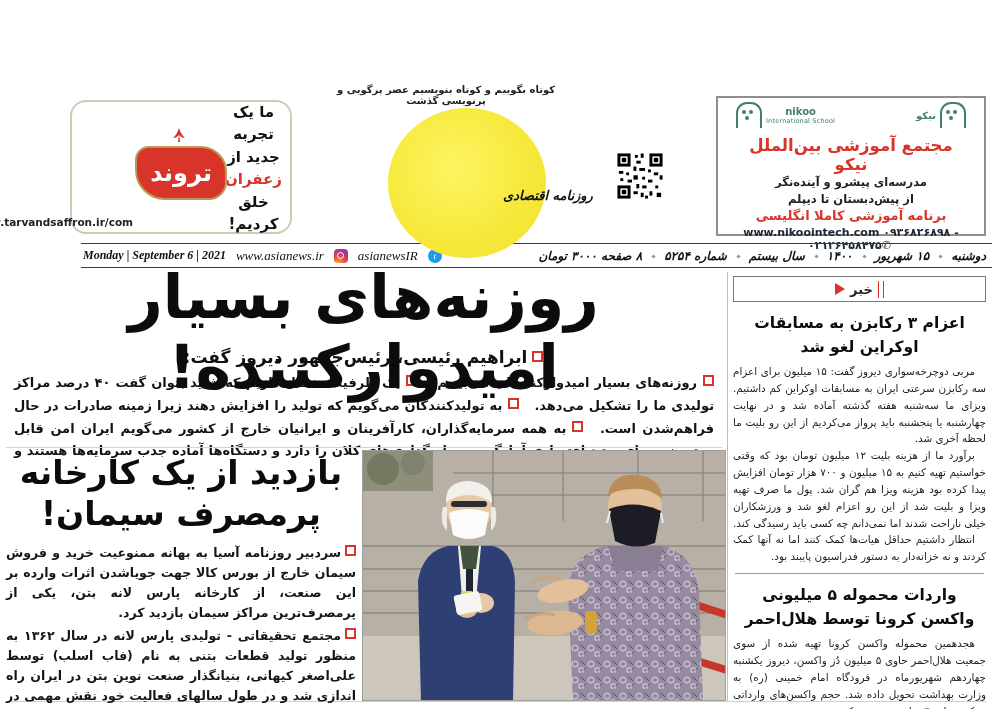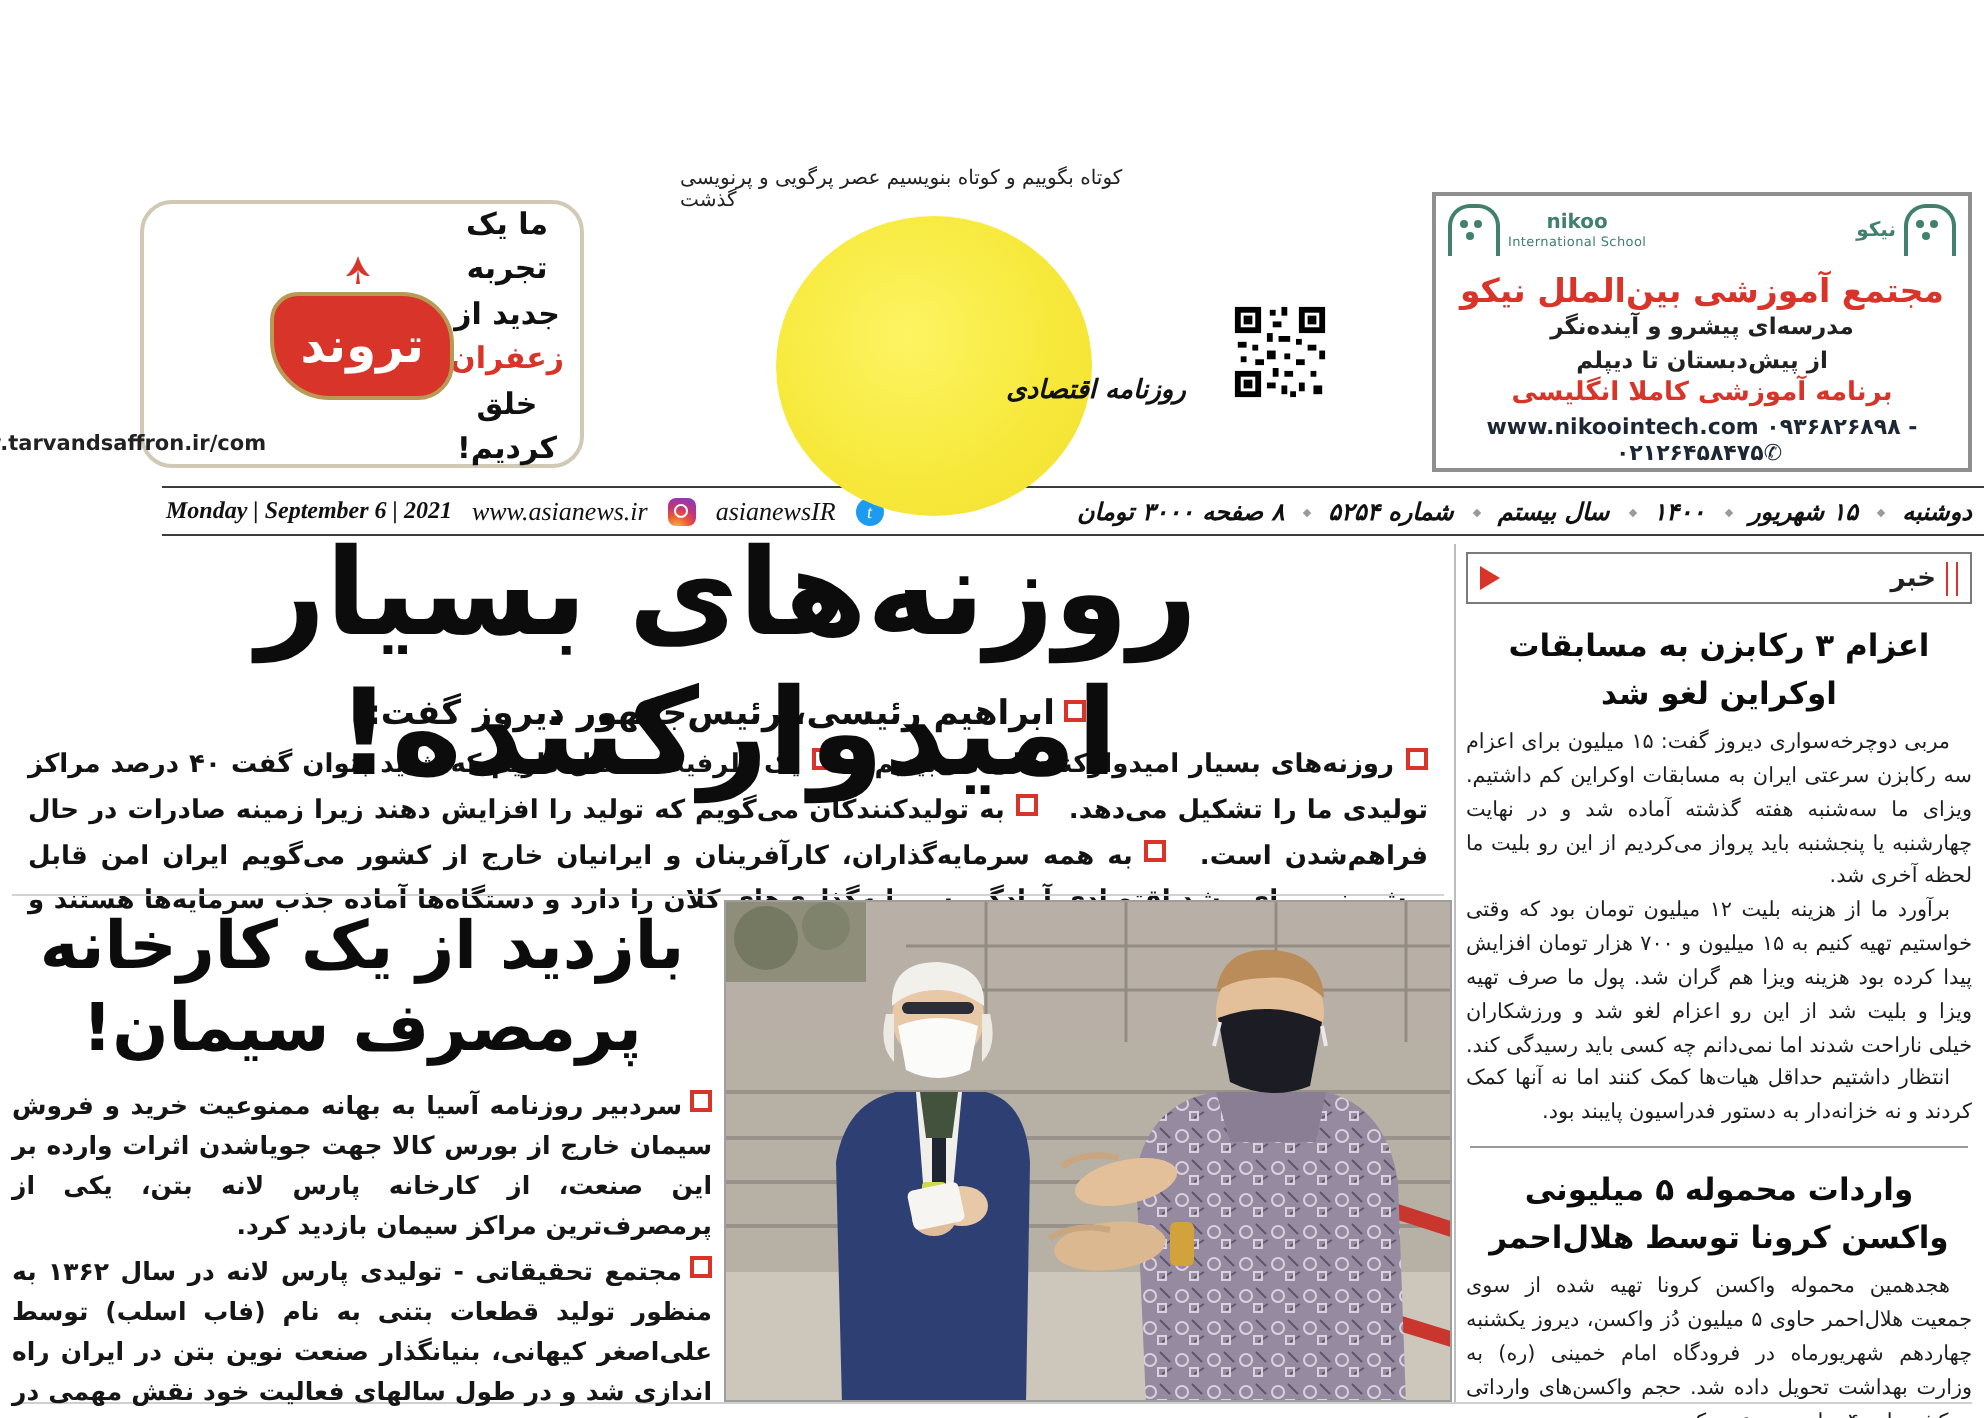--- a/index.html
+++ b/index.html
@@ -19,34 +19,34 @@
   .tarvand-flower{position:absolute;left:34px;top:0;width:24px;height:22px;}
   .tarvand-blob{position:absolute;left:2px;top:20px;width:88px;height:50px;background:#d8342a;
     border-radius:14px 26px 18px 30px;border:2px solid #b99a55;display:flex;align-items:center;justify-content:center;}
   .tarvand-blob span{color:#fff;font-weight:bold;font-size:24px;}
   .ad-tarvand .foot{display:flex;justify-content:space-between;align-items:flex-end;
     border-top:0;padding-top:2px;}
   .ad-tarvand .foot .url{font-size:10.5px;font-weight:bold;color:#222;}
   .ad-tarvand .foot .brand{font-size:18px;font-weight:bold;color:#d8342a;margin-left:40px;}
 
   
-  .tagline{position:absolute;left:340px;top:84px;width:236px;text-align:left;
-    font-size:10px;font-weight:normal;color:#222;}
+  .tagline{position:absolute;left:328px;top:84px;width:236px;text-align:center;
+    font-size:10px;font-weight:bold;color:#222;}
   .sun{position:absolute;left:388px;top:108px;width:158px;height:150px;border-radius:50%;
     background:radial-gradient(circle at 42% 40%, #fdf463 0%, #f7e93c 55%, #f2df2e 100%);z-index:2;}
   .masthead-title{position:absolute;left:330px;top:88px;width:310px;height:178px;z-index:3;
     display:flex;align-items:center;justify-content:center;
     font-size:96px;font-weight:bold;color:#0b0b0b;line-height:1;}
   .masthead-sub{position:absolute;left:488px;top:188px;width:120px;z-index:4;
     font-size:13px;font-weight:bold;color:#111;text-align:center;font-style:italic;}
   .qr{position:absolute;left:616px;top:152px;width:48px;height:48px;z-index:4;}
 
   
   .ad-nikoo{position:absolute;left:716px;top:96px;width:270px;height:140px;box-sizing:border-box;
-    border:2px solid #8f8f8f;background:#fff;padding:4px 2px;text-align:center;}
+    border:2px solid #8f8f8f;background:#fff;padding:4px 14px;text-align:center;}
   .nikoo-logos{display:flex;justify-content:space-between;align-items:flex-start;padding:0 4px;height:32px;}
   .nikoo-logo{display:flex;align-items:center;gap:4px;color:#41806b;font-size:10px;font-weight:bold;}
   .nikoo-arch{width:22px;height:24px;border:2px solid #41806b;border-bottom:none;
     border-radius:11px 11px 0 0;position:relative;}
   .nikoo-arch i{position:absolute;left:4px;top:6px;width:4px;height:4px;border-radius:50%;background:#41806b;box-shadow:7px 0 #41806b,3px 6px #41806b;}
   .nikoo-logo .sub{display:block;font-size:6.5px;font-weight:normal;letter-spacing:.2px;}
   .ad-nikoo .title{color:#d8342a;font-weight:bold;font-size:16.5px;margin-top:2px;}
   .ad-nikoo .l1,.ad-nikoo .l2{font-size:11.5px;font-weight:bold;color:#222;line-height:1.45;}
   .ad-nikoo .l3{color:#d8342a;font-weight:bold;font-size:13px;margin-top:1px;}
   .ad-nikoo .contact{font-size:11px;font-weight:bold;color:#1c2733;margin-top:3px;}
@@ -94,21 +94,21 @@
   .story2 .body .sq{margin-left:4px;}
 
   
   .photo{position:absolute;left:362px;top:450px;width:364px;height:251px;
     border:1px solid #9e9e9e;box-sizing:border-box;overflow:hidden;}
 
   
   .vdiv{position:absolute;left:727px;top:272px;height:429px;border-left:1px solid #bdbdbd;}
   .newscol{position:absolute;left:733px;top:276px;width:253px;}
   .khabar{box-sizing:border-box;border:1px solid #7a7a7a;height:26px;display:flex;
-    align-items:center;justify-content:space-between;padding:0 6px;}
+    align-items:center;justify-content:center;padding:0 6px;}
   .khabar .label{font-size:13px;font-weight:bold;color:#222;margin-left:5px;}
   .khabar .bars{width:4px;height:17px;border-left:1.5px solid #d8342a;border-right:1.5px solid #d8342a;}
   .khabar .tri{width:0;height:0;border-top:6px solid transparent;border-bottom:6px solid transparent;
     border-left:10px solid #d8342a;}
   .art .t{font-size:15.5px;font-weight:bold;text-align:center;line-height:1.55;color:#0d0d0d;margin:9px 0 4px;}
   .art .b{font-size:10.4px;line-height:1.62;text-align:justify;color:#1d1d1d;}
   .art .b p{margin:0;text-indent:11px;}
   .art-sep{border-top:1px solid #9a9a9a;margin:8px 2px 0;}
 </style>
 </head>

